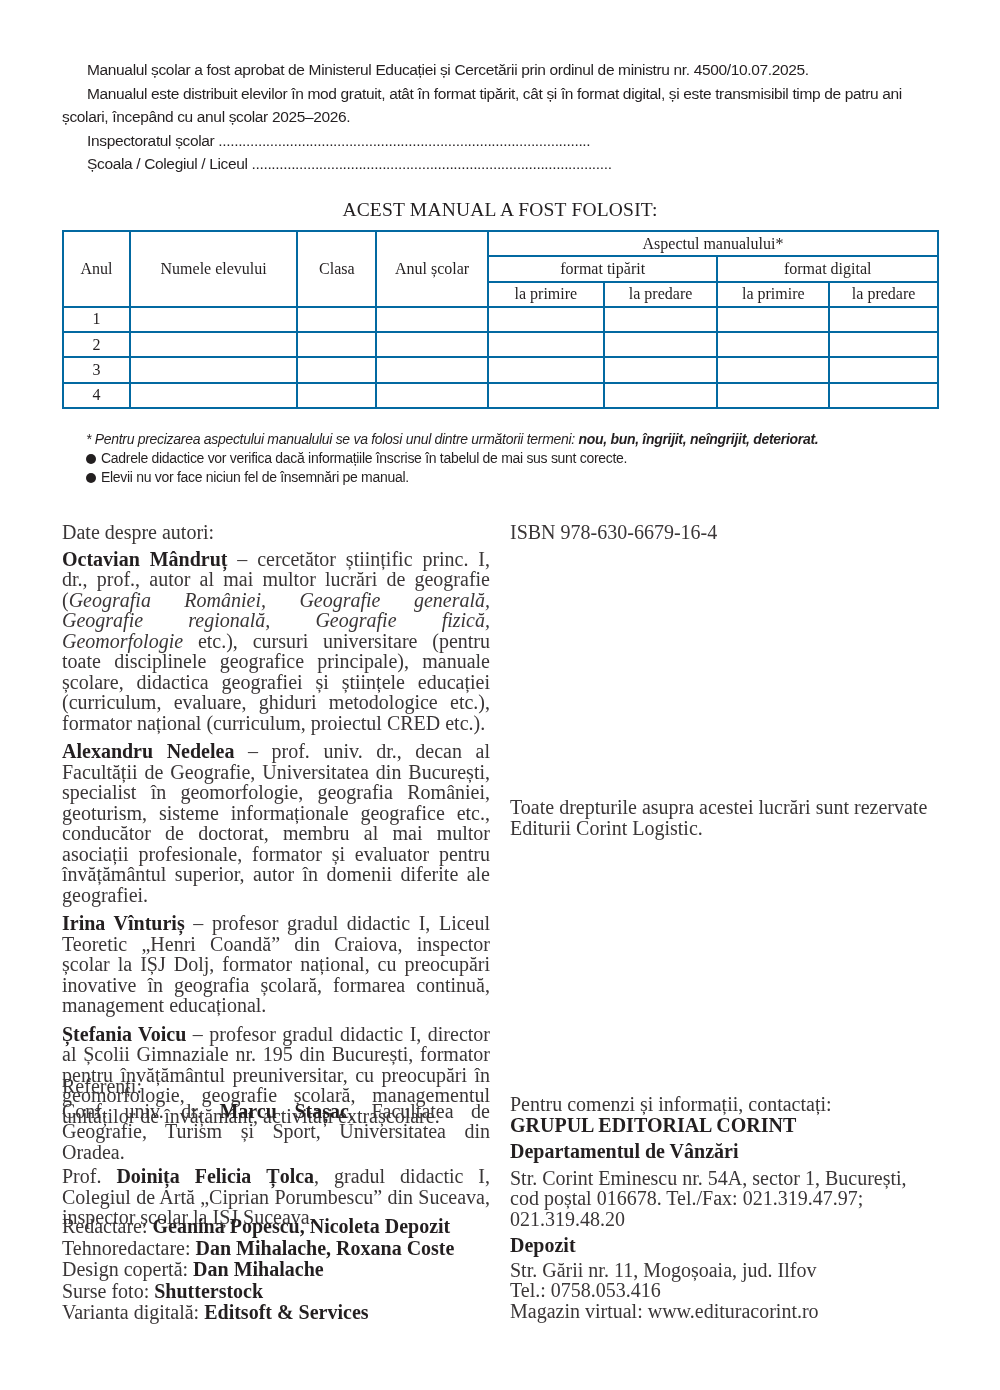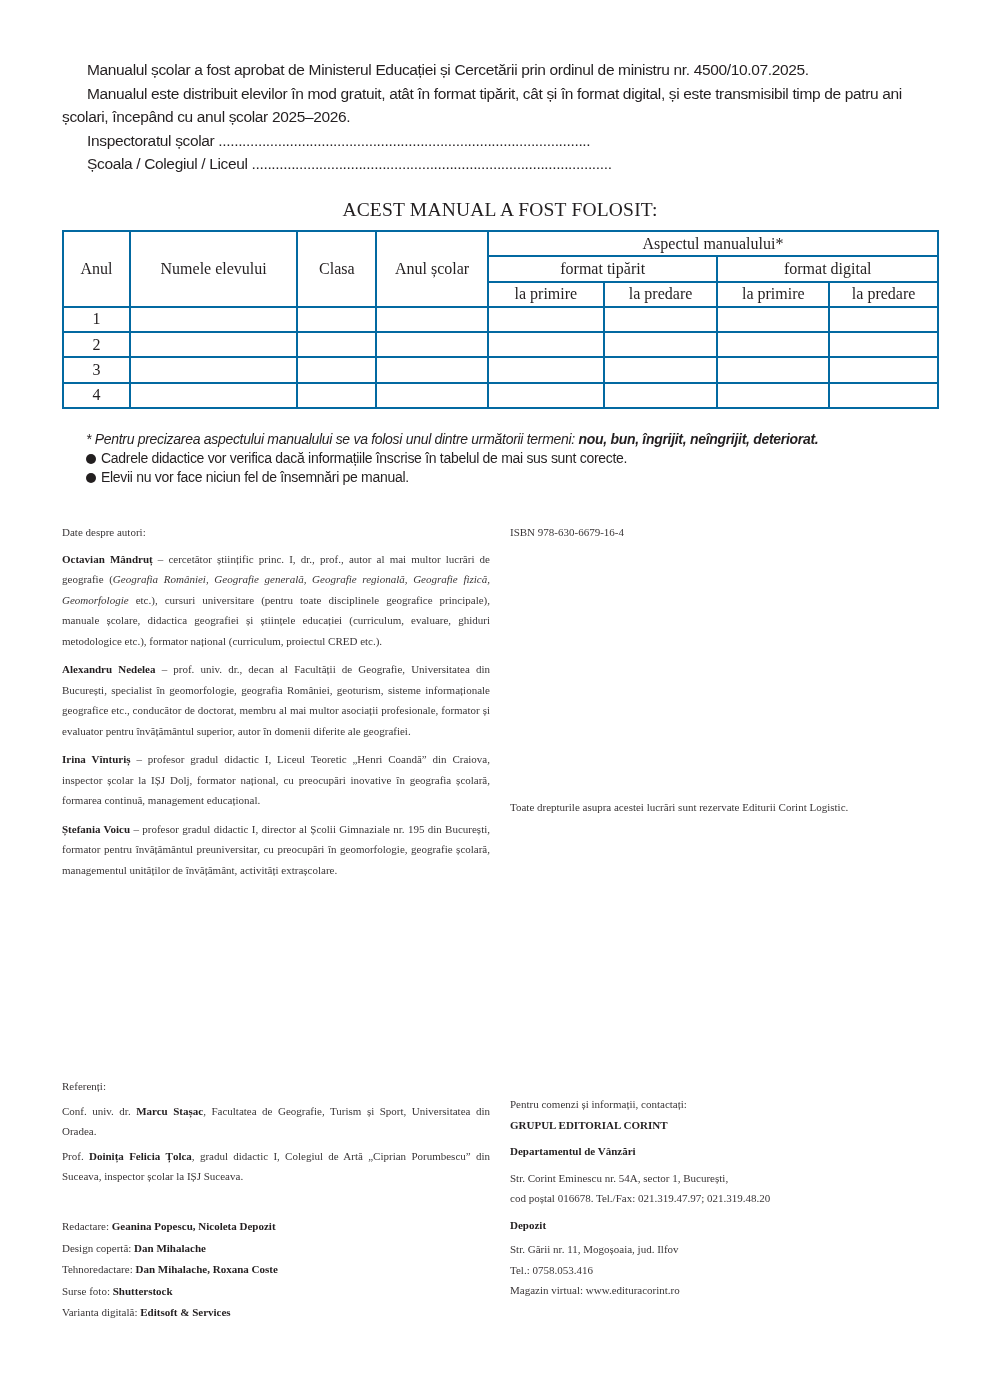--- a/index.html
+++ b/index.html
@@ -22,21 +22,21 @@
   table.used tr.row td { height: 22px; }
 
   .notes { left: 86px; top: 430px; width: 880px; font-family: "Liberation Sans", "DejaVu Sans", sans-serif;
            font-size: 14px; line-height: 19px; letter-spacing: -0.3px; }
   .notes p { margin: 0; }
   .notes .it { font-style: italic; }
   .notes b { font-style: italic; font-weight: bold; }
   .bullet { display: inline-block; width: 10px; height: 10px; border-radius: 50%; background: #231f20;
             margin-right: 5px; vertical-align: -0.5px; }
 
-  .col { font-size: 11px; line-height: 20.5px; color: #3a3637; }
+  .col { font-size: 20px; line-height: 20.5px; color: #3a3637; }
   .col p { margin: 0 0 8px 0; text-align: justify; }
   .col b { color: #231f20; text-align: right; }
   .left { left: 62px; width: 428px; }
   .right { left: 510px; width: 430px; }
   .lbl { color: #3a3637; }
   .credits p { margin: 0; text-align: left; line-height: 21.5px; }
   .contact p { margin: 0; text-align: left; }
 </style>
 </head>
 <body>
@@ -137,22 +137,22 @@
 </div>
 
 <div class="abs col left" style="top:1076px;">
   <p style="margin-bottom:4px;">Referenți:</p>
   <p style="margin-bottom:4px;"><span>Conf. univ. dr. </span><b>Marcu Stașac</b><span>, Facultatea de Geografie, Turism și Sport, Universitatea din Oradea.</span></p>
   <p><span>Prof. </span><b>Doinița Felicia Țolca</b><span>, gradul didactic I, Colegiul de Artă „Ciprian Porumbescu” din Suceava, inspector școlar la IȘJ Suceava.</span></p>
 </div>
 
 <div class="abs col left credits" style="top:1216px;">
   <p><span class="lbl">Redactare: </span><b>Geanina Popescu, Nicoleta Depozit</b></p>
+  <p><span class="lbl">Tehnoredactare: </span><b>Dan Mihalache, Roxana Coste</b></p>
   <p><span class="lbl">Design copertă: </span><b>Dan Mihalache</b></p>
-  <p><span class="lbl">Tehnoredactare: </span><b>Dan Mihalache, Roxana Coste</b></p>
   <p><span class="lbl">Surse foto: </span><b>Shutterstock</b></p>
   <p><span class="lbl">Varianta digitală: </span><b>Editsoft &amp; Services</b></p>
 </div>
 
 <div class="abs col right" style="top:522px;">ISBN 978-630-6679-16-4</div>
 <div class="abs col right" style="top:797px; text-align:left;">Toate drepturile asupra acestei lucrări sunt rezervate Editurii Corint Logistic.</div>
 
 <div class="abs col right contact" style="top:1094px;">
   <p>Pentru comenzi și informații, contactați:</p>
   <p style="margin-bottom:6px;"><b>GRUPUL EDITORIAL CORINT</b></p>

